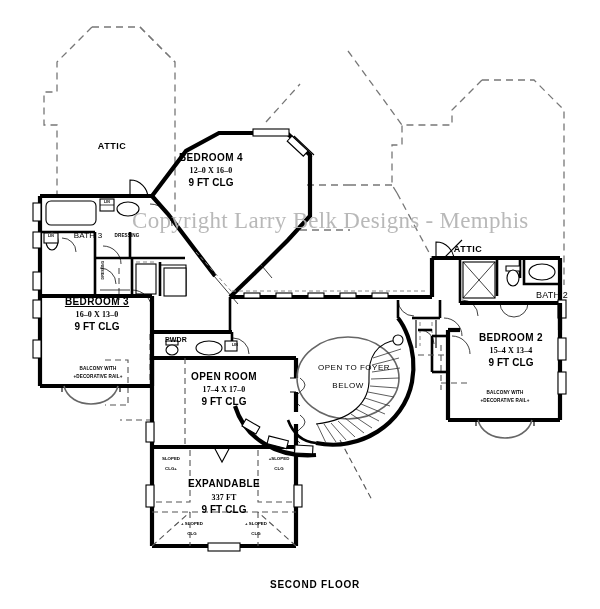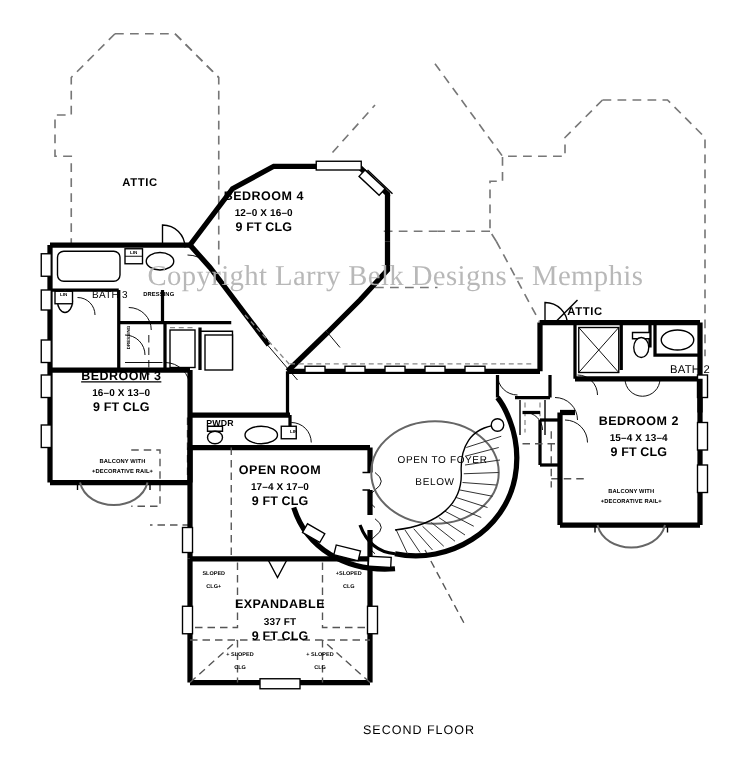--- a/index.html
+++ b/index.html
@@ -14,31 +14,31 @@
   .lbl{
     position:absolute;
     color:#000;
     font-family:"Liberation Sans", sans-serif;
     text-align:center;
     white-space:nowrap;
     line-height:1.15;
     -webkit-font-smoothing:antialiased;
   }
   .room-name{font-size:10px;font-weight:700;letter-spacing:.4px;}
-  .room-dim{font-size:8px;font-weight:700;letter-spacing:.1px;}
+  .room-dim{font-size:8px;font-weight:700;letter-spacing:.1px;font-family:Liberation Serif, serif;}
   .room-clg{font-size:10px;font-weight:700;letter-spacing:.1px;}
   .attic-lbl{font-size:9px;font-weight:700;letter-spacing:.5px;}
   .small-lbl{font-size:8px;font-weight:400;letter-spacing:.2px;}
   .tiny-lbl{font-size:4.6px;font-weight:700;letter-spacing:.1px;}
   .micro-lbl{font-size:3.6px;font-weight:700;letter-spacing:0;}
   .balcony-lbl{font-size:4.6px;font-weight:700;letter-spacing:.1px;}
   .foyer-lbl{font-size:8px;font-weight:400;letter-spacing:.5px;}
   .rot90{transform:rotate(-90deg);transform-origin:center center;}
   .sheet-title{
-    font-size:10px;font-weight:400;letter-spacing:.8px;text-align:right;
+    font-size:10px;font-weight:700;letter-spacing:.8px;
   }
   .watermark{
     position:absolute;
     font-family:"Liberation Serif", serif;
     font-size:23px;
     color:#b3b3b3;
     white-space:nowrap;
     letter-spacing:.3px;
     opacity:.92;
     pointer-events:none;
@@ -318,21 +318,21 @@
       <path class="w-thin" d="M444,258 L462,240"></path>
     </g>
 
     <g>
       <path class="w-dashthin" d="M196,252 L232,292"></path>
       <path class="w-hair" d="M214,276 L238,304"></path>
       <path class="w-hair" d="M262,266 L272,278"></path>
     </g>
   </svg>
 
-  <div class="watermark" style="left:118px; top:208px;">Copyright Larry Belk Designs - Memphis</div>
+  <div class="watermark" style="left:132px; top:208px;">Copyright Larry Belk Designs - Memphis</div>
 
   <div class="lbl attic-lbl" style="left:82px; top:141px; width:60px;">ATTIC</div>
   <div class="lbl attic-lbl" style="left:438px; top:244px; width:60px;">ATTIC</div>
 
   <div class="lbl room-name" style="left:156px; top:152px; width:110px;">BEDROOM 4</div>
   <div class="lbl room-dim" style="left:156px; top:166px; width:110px;">12–0 X 16–0</div>
   <div class="lbl room-clg" style="left:156px; top:177px; width:110px;">9 FT CLG</div>
 
   <div class="lbl small-lbl" style="left:58px; top:231px; width:60px;">BATH 3</div>
   <div class="lbl tiny-lbl" style="left:104px; top:233px; width:46px;">DRESSING</div>

